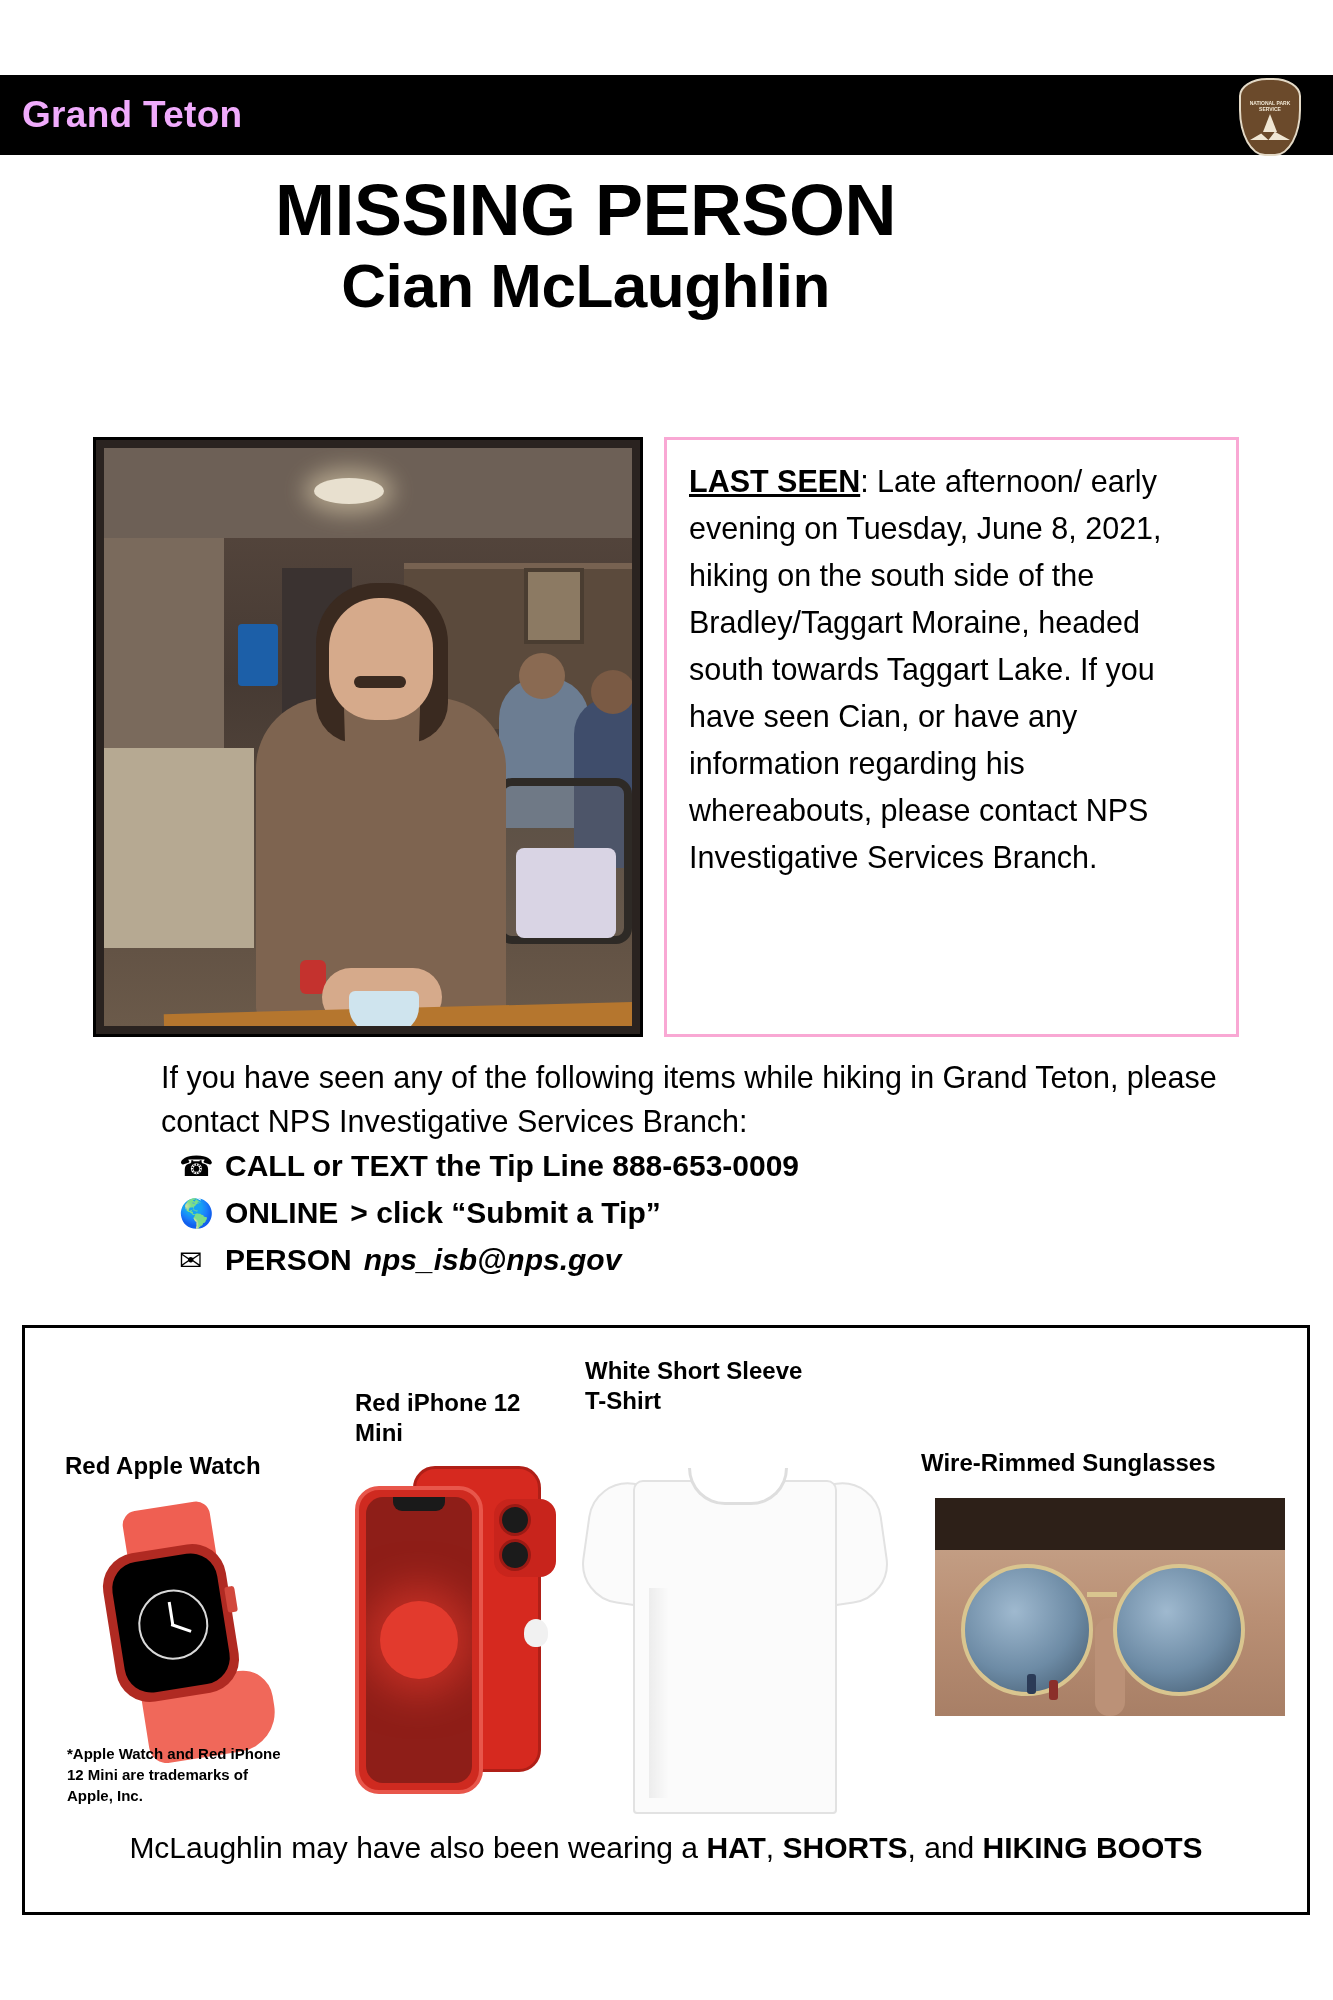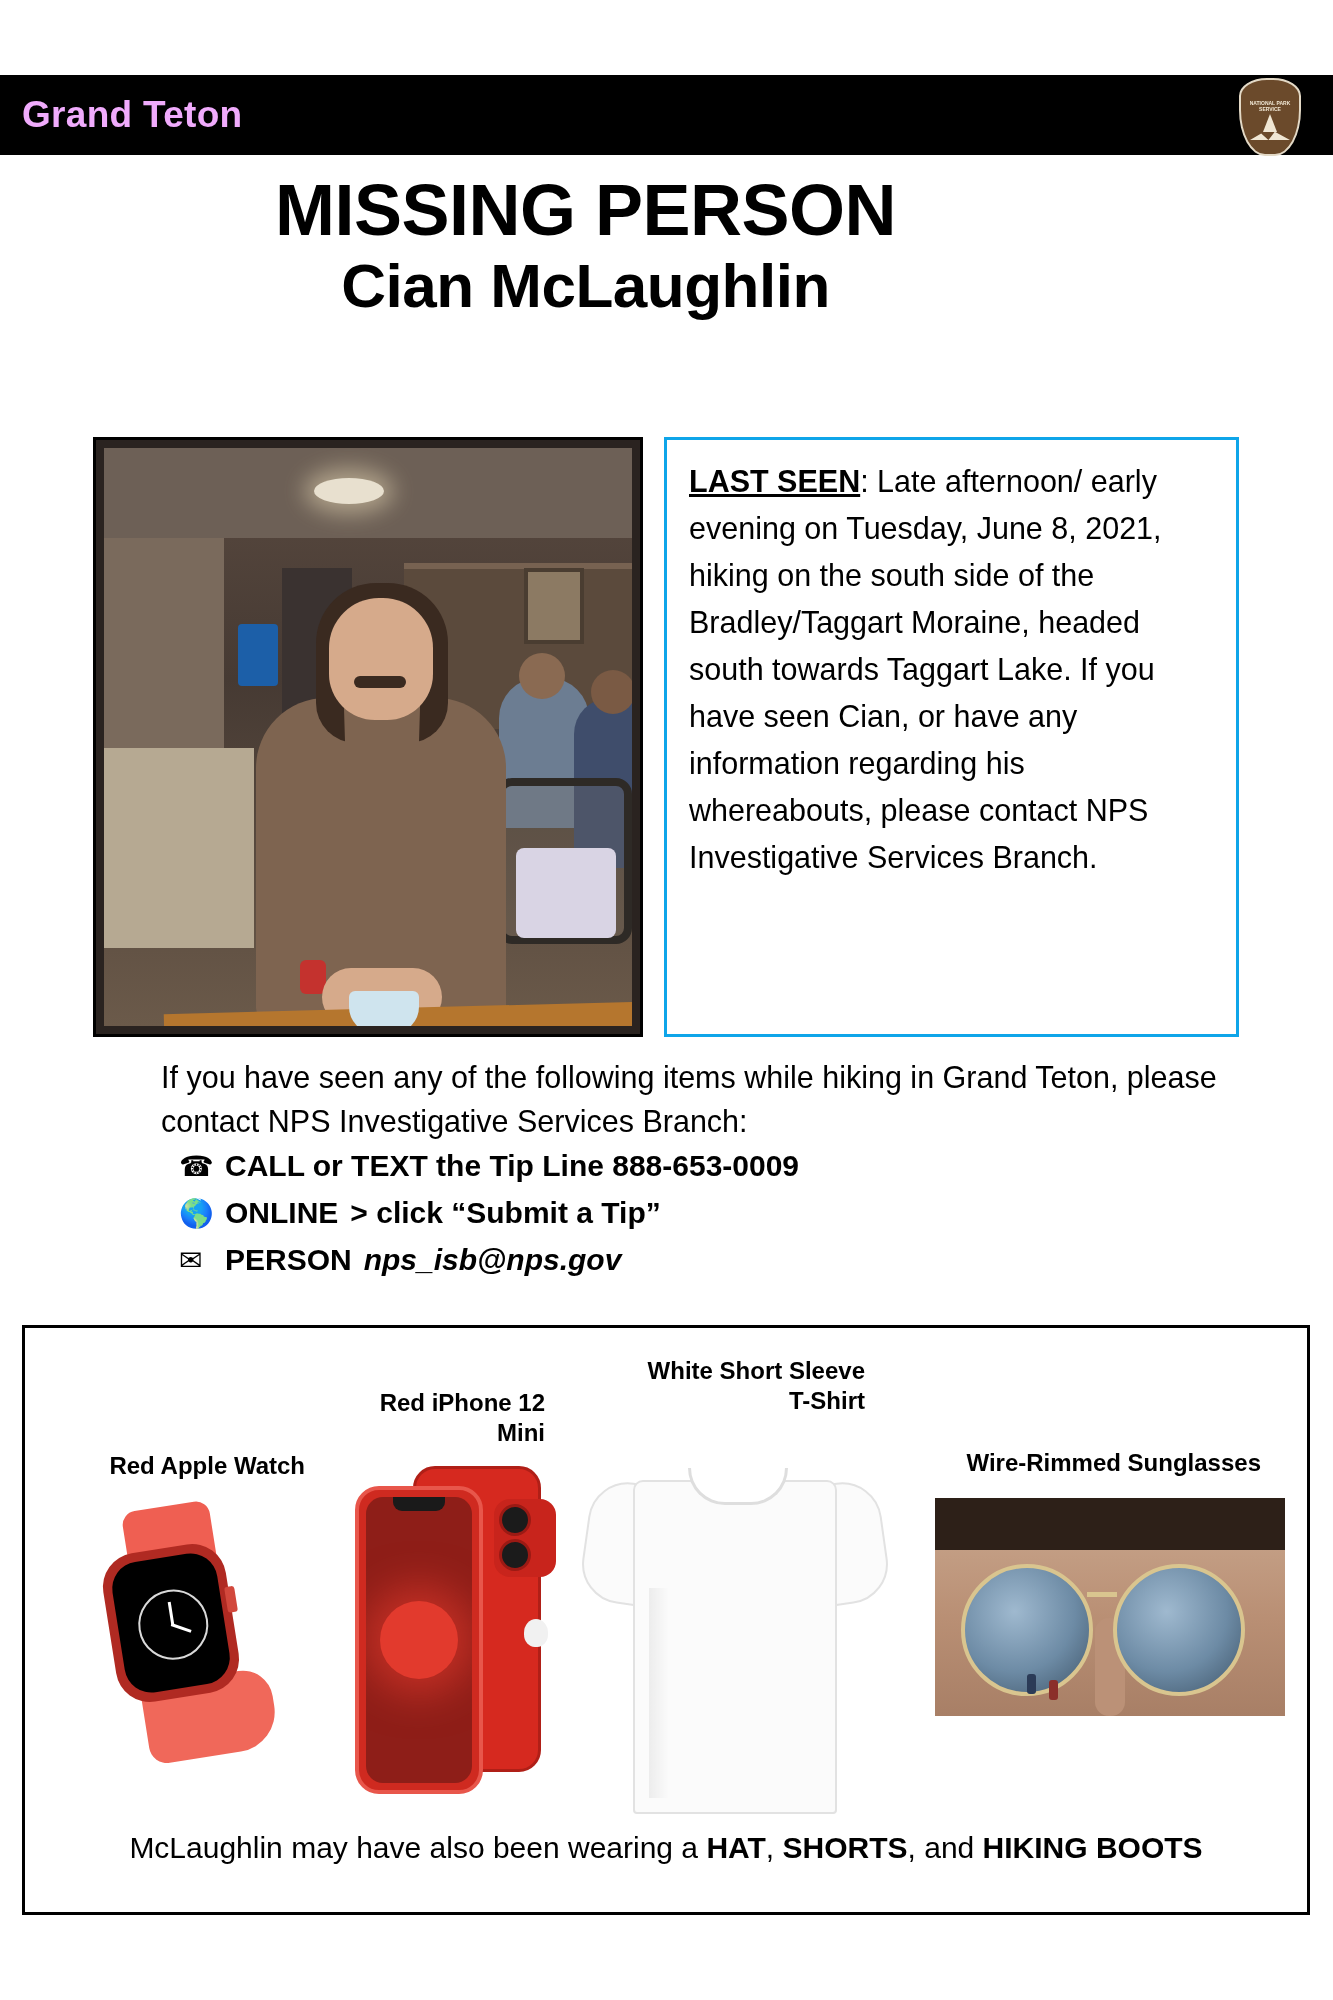--- a/index.html
+++ b/index.html
@@ -206,21 +206,21 @@
     background: #cfe4ee; border-radius: 6px 6px 26px 26px;
   }
 
   
   .lastseen-box {
     position: absolute;
     left: 664px;
     top: 437px;
     width: 575px;
     height: 600px;
-    border: 3px solid #0ea5e9;
+    border: 3px solid #f9a8d4;
     box-sizing: border-box;
     padding: 18px 20px 10px 22px;
   }
   .lastseen-text {
     font-size: 30.5px;
     line-height: 47px;
   }
   .lastseen-text .ls-label {
     font-weight: bold;
     text-decoration: underline;
@@ -264,21 +264,21 @@
     top: 1325px;
     width: 1288px;
     height: 590px;
     border: 3px solid #000;
     box-sizing: border-box;
   }
   .item-label {
     position: absolute;
     font-size: 24px;
     font-weight: bold;
-    text-align: right;
+    text-align: left;
     line-height: 30px;
   }
   .lbl-watch { left: 40px; top: 123px; width: 240px; }
   .lbl-phone { left: 330px; top: 60px; width: 190px; }
   .lbl-shirt { left: 560px; top: 28px; width: 280px; }
   .lbl-sun   { left: 896px; top: 120px; width: 340px; }
 
   .trademark-note {
     position: absolute;
     left: 42px;
@@ -555,17 +555,18 @@
       <span class="sun-hiker h1"></span>
       <span class="sun-hiker h2"></span>
     </div>
     <div class="sun-lens right">
       
       
     </div>
     <div class="sun-bridge"></div>
   </div>
 
+  <div class="trademark-note">*Apple Watch and Red iPhone 12 Mini are trademarks of Apple, Inc.</div>
 
   <div class="footer-note">
     <span>McLaughlin may have also been wearing a </span><b>HAT</b><span>, </span><b>SHORTS</b><span>, and </span><b>HIKING BOOTS</b>
   </div>
 </div>
 
 </body></html>

